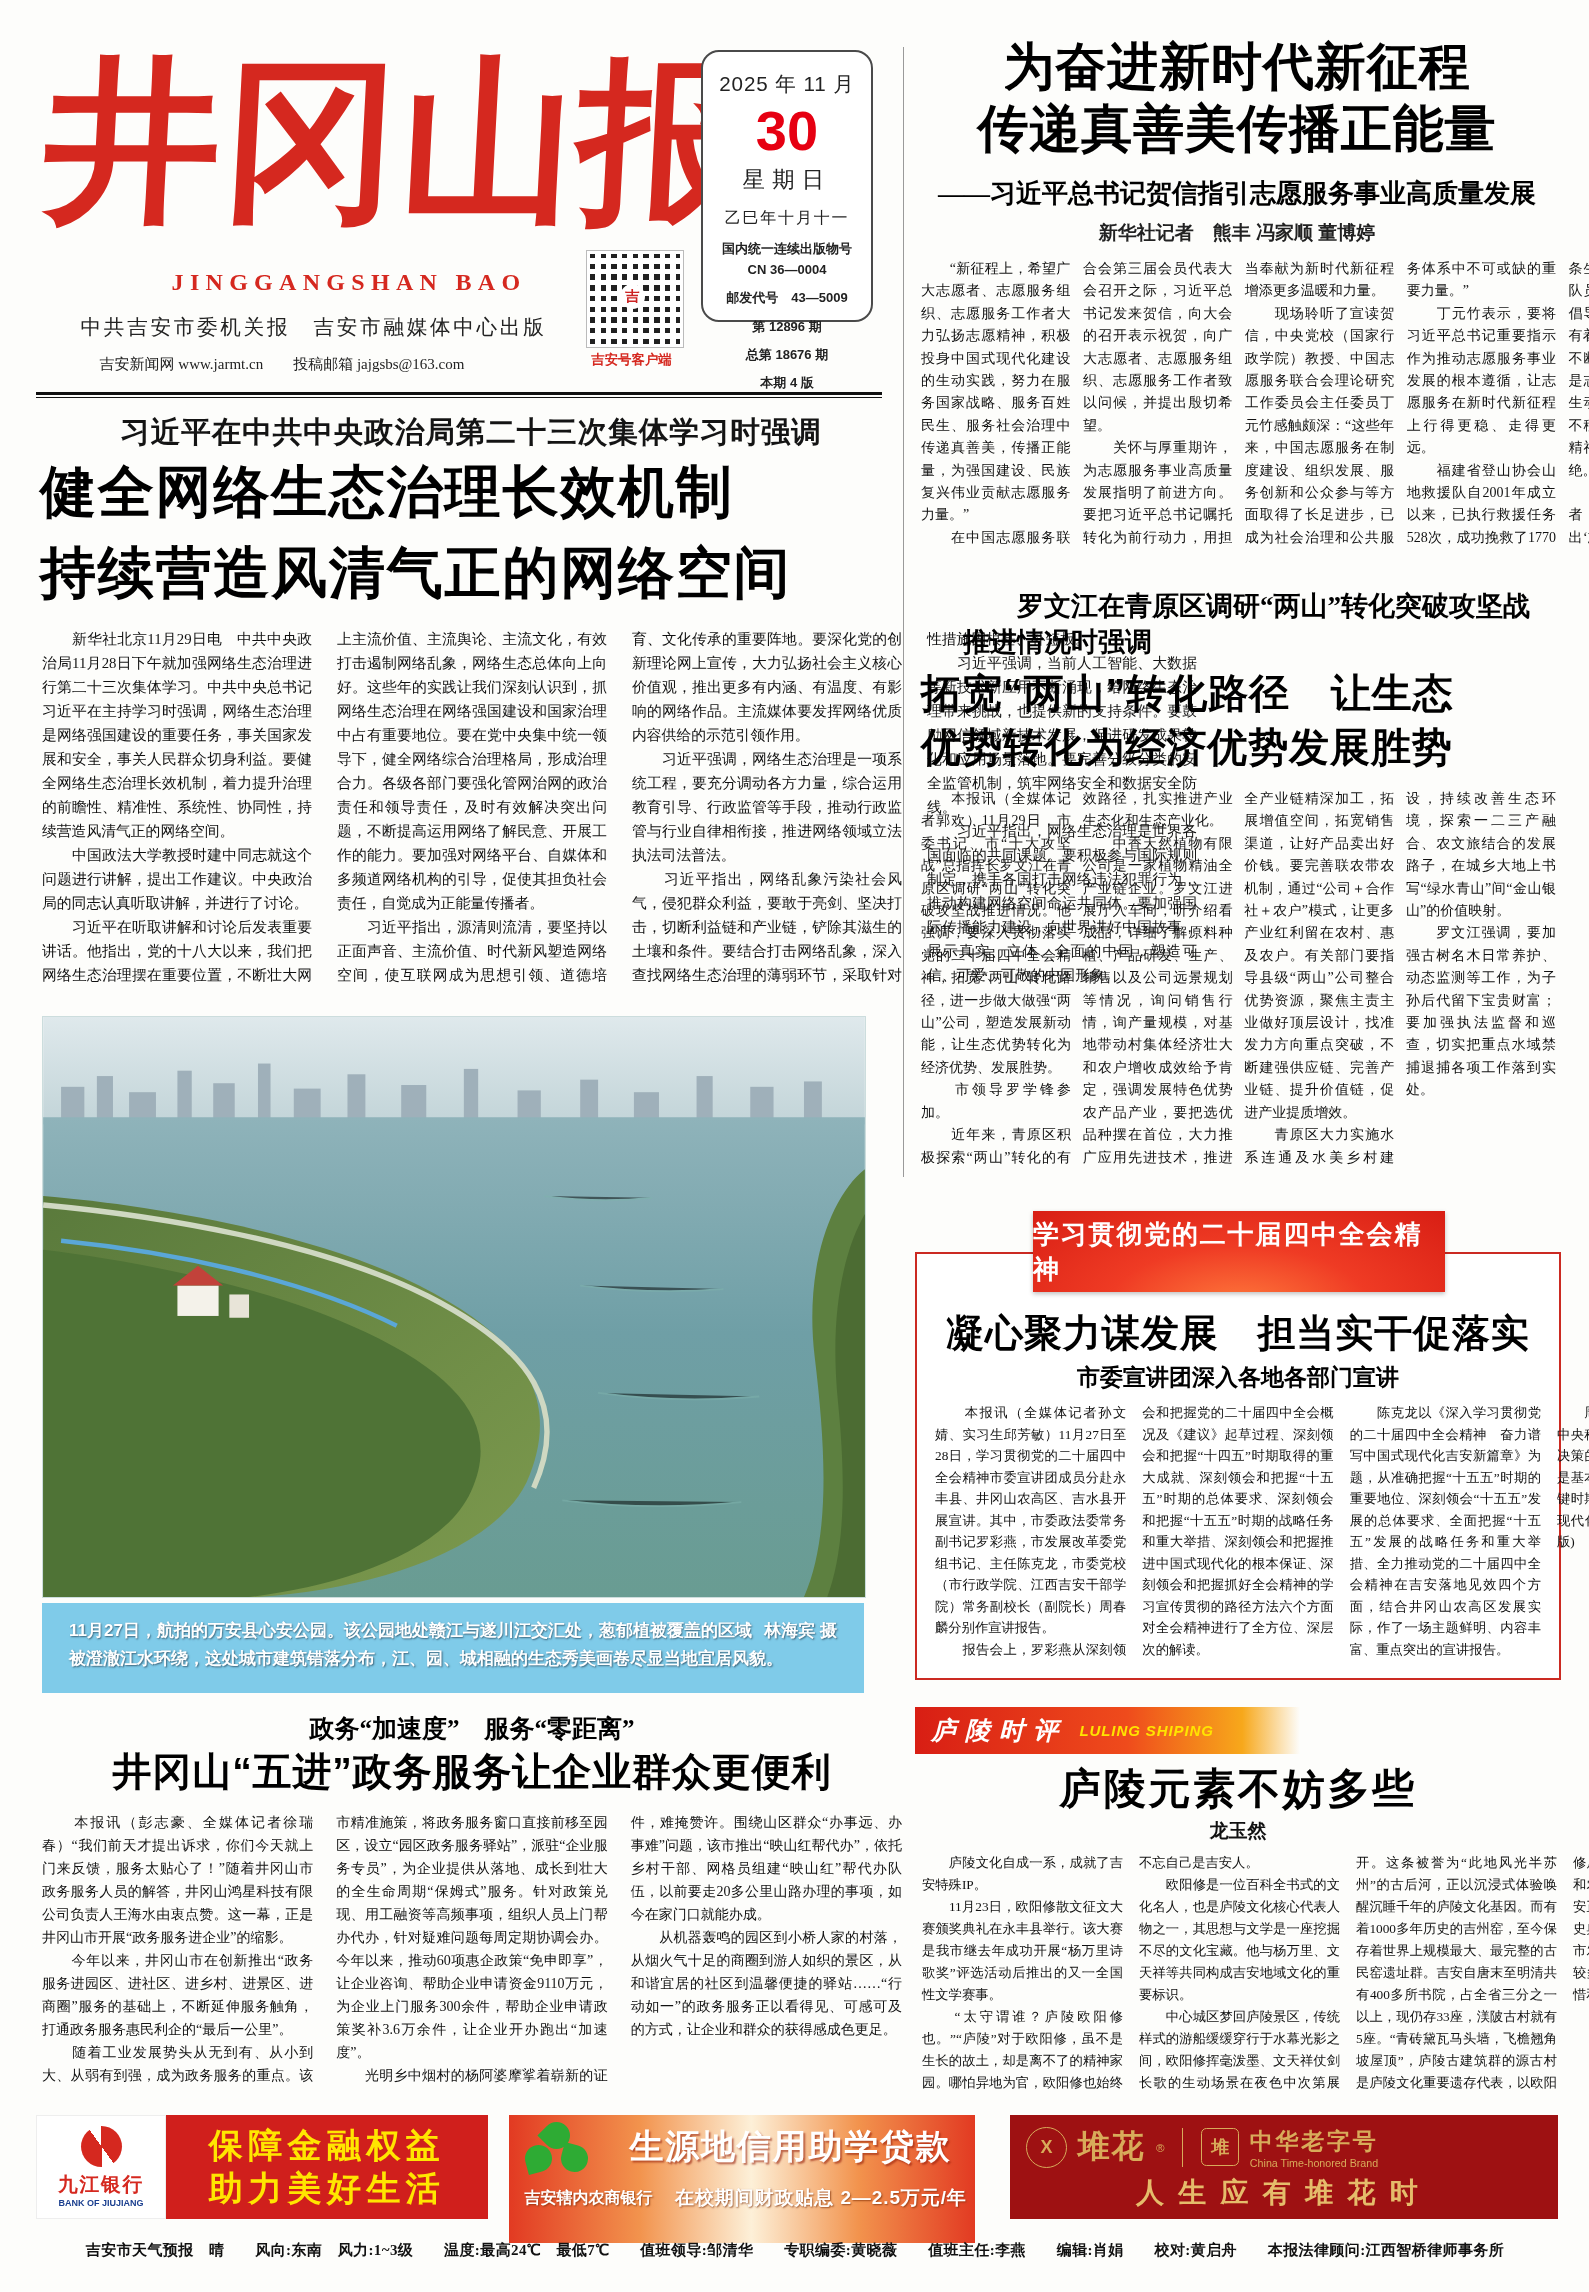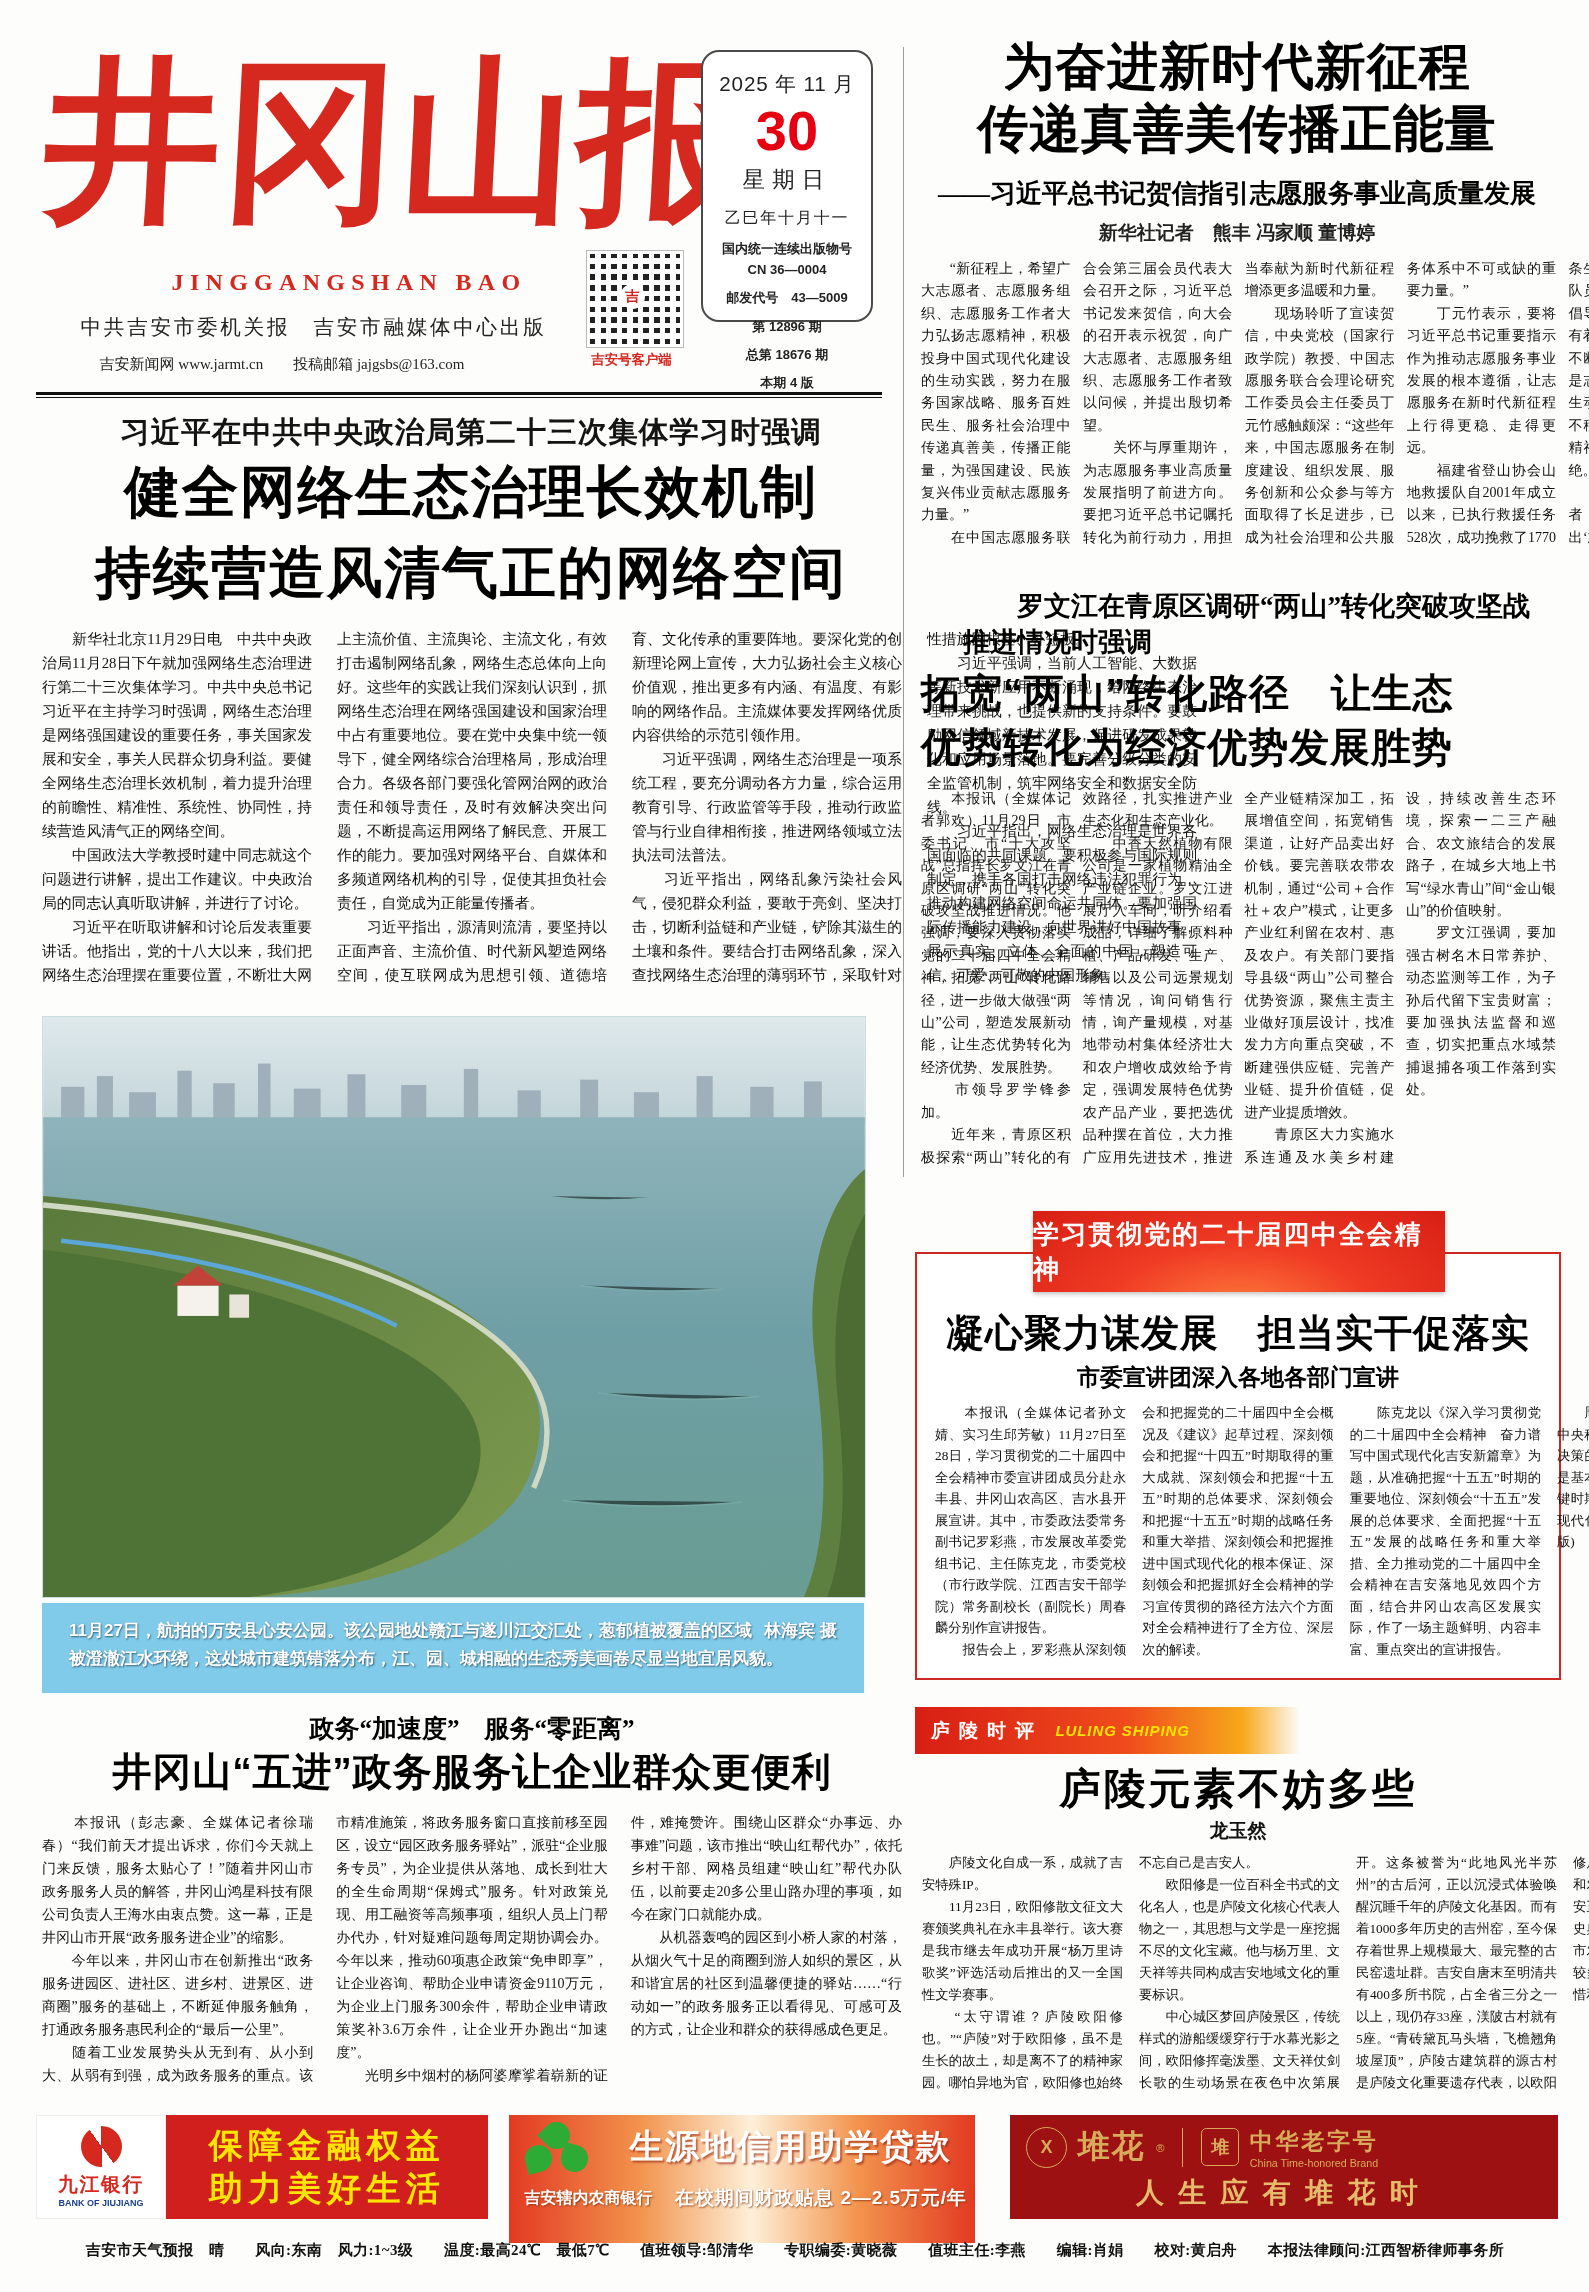--- a/index.html
+++ b/index.html
@@ -32,21 +32,21 @@
   
   .vol-title{left:919px;top:36px;width:636px;font-size:51px;line-height:62px;font-weight:900;
     letter-spacing:0.9px;text-align:center;white-space:pre-line;color:#000;}
   .vol-sub{left:919px;top:176px;width:636px;text-align:center;font-size:26px;font-weight:bold;
     font-family:"Liberation Serif",serif;color:#000;}
   .vol-byline{left:919px;top:220px;width:636px;text-align:center;font-size:19px;font-weight:bold;color:#222;}
   .vol-body{left:921px;top:258px;width:635px;height:306px;columns:4;column-gap:12.5px;
     font-size:14px;line-height:22.4px;font-family:"Liberation Serif",serif;white-space:pre-line;}
   
   .main-kicker{left:40px;top:412px;width:862px;text-align:center;font-size:29.6px;font-weight:bold;color:#141414;letter-spacing:0.9px;}
-  .main-headline{left:40px;top:451px;width:862px;text-align:center;font-size:56px;line-height:81px;
+  .main-headline{left:40px;top:451px;width:862px;font-size:56px;line-height:81px;
     font-weight:900;letter-spacing:1.8px;white-space:pre-line;color:#000;}
   .main-body{left:42px;top:627px;width:860px;height:369px;columns:3;column-gap:25px;
     font-size:14.8px;line-height:24px;font-family:"Liberation Serif",serif;white-space:pre-line;}
   
   .luo-kicker{left:963px;top:588px;width:635px;font-size:27px;line-height:36px;font-weight:bold;
     font-family:"Liberation Serif",serif;white-space:pre-line;color:#000;}
   .luo-title{left:921px;top:666px;width:635px;font-size:40px;line-height:54px;font-weight:900;
     white-space:pre-line;color:#000;letter-spacing:0.9px;}
   .luo-body{left:921px;top:788px;width:635px;height:389px;columns:4;column-gap:11.6px;
     font-size:14px;line-height:22.4px;font-family:"Liberation Serif",serif;white-space:pre-line;}
@@ -65,21 +65,21 @@
   .study-banner span{color:#fff;font-size:26px;font-weight:bold;letter-spacing:1.8px;}
   .box-title{left:924px;top:1308px;width:628px;text-align:center;font-size:38px;font-weight:900;letter-spacing:0.9px;color:#000;}
   .box-sub{left:924px;top:1362px;width:628px;text-align:center;font-size:23px;font-weight:bold;
     font-family:"Liberation Serif",serif;color:#000;}
   .box-body{left:935px;top:1402px;width:606px;height:265px;columns:3;column-gap:16px;
     font-size:13.3px;line-height:21.5px;font-family:"Liberation Serif",serif;white-space:pre-line;}
   
   .luling-badge{left:915px;top:1707px;width:385px;height:47px;
     background:linear-gradient(90deg,#d81e14 0%,#ef4b1c 55%,#f7a81b 85%,rgba(247,198,27,0) 100%);
     display:flex;align-items:center;gap:12.5px;padding-left:16px;box-sizing:border-box;}
-  .luling-badge .cn{color:#fff;font-size:19px;font-weight:bold;letter-spacing:9px;}
+  .luling-badge .cn{color:#fff;font-size:25px;font-weight:bold;letter-spacing:9px;font-style:italic;}
   .luling-badge .en{color:#ffe400;font-size:15px;font-weight:bold;font-style:italic;letter-spacing:0.9px;}
   .luling-title{left:915px;top:1761px;width:646px;text-align:center;font-size:42px;font-weight:900;letter-spacing:2.7px;color:#000;}
   .luling-author{left:915px;top:1818px;width:646px;text-align:center;font-size:19px;font-weight:bold;
     font-family:"Liberation Serif",serif;}
   .luling-body{left:922px;top:1852px;width:635px;height:249px;columns:3;column-gap:16px;
     font-size:13.3px;line-height:22px;font-family:"Liberation Serif",serif;white-space:pre-line;}
   
   .zw-kicker{left:42px;top:1712px;width:860px;text-align:center;font-size:25px;font-weight:bold;
     font-family:"Liberation Serif",serif;color:#000;}
   .zw-title{left:42px;top:1745px;width:860px;text-align:center;font-size:39px;font-weight:900;letter-spacing:0.9px;color:#000;}

